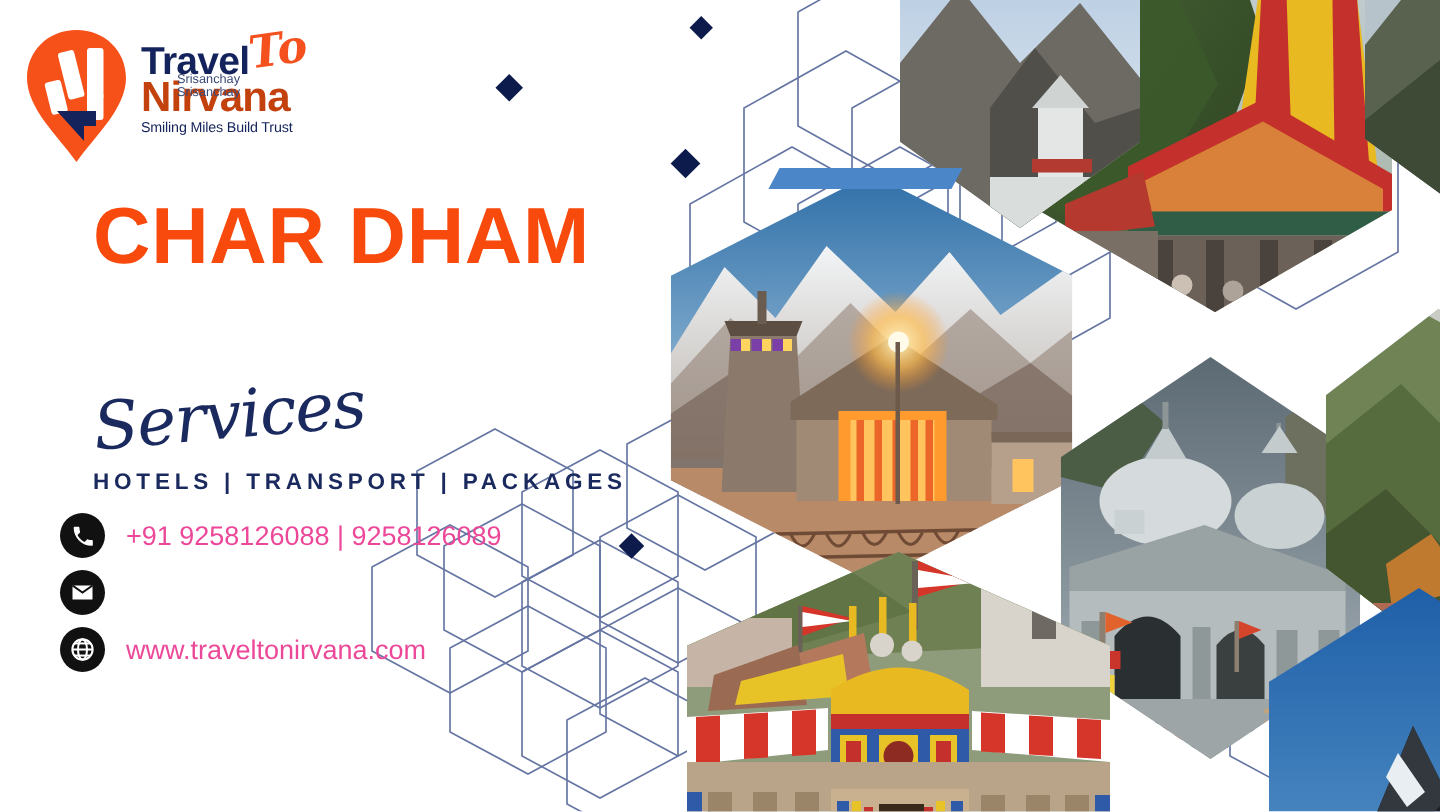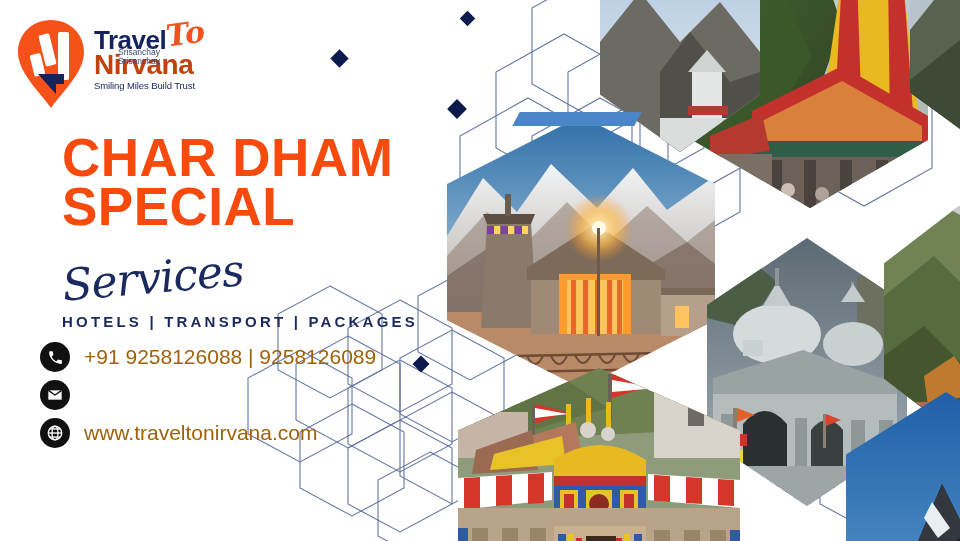--- a/index.html
+++ b/index.html
@@ -50,21 +50,21 @@
 
   
   #services-line{position:absolute;left:62px;top:313px;font-size:15px;color:#1b2a5e;
                  letter-spacing:3.2px;font-weight:700;}
 
   
   #contacts{position:absolute;left:40px;top:338px;width:400px;}
   .crow{display:flex;align-items:center;height:38px;}
   .cicon{width:30px;height:30px;border-radius:50%;background:#111111;
          display:flex;align-items:center;justify-content:center;flex:0 0 auto;}
-  .ctext{margin-left:14px;font-size:21px;color:#a16207;white-space:nowrap;}
+  .ctext{margin-left:14px;font-size:18px;color:#ec4899;white-space:nowrap;}
 
   
   .diamond{position:absolute;background:#0d1b4c;transform:rotate(45deg);}
 </style>
 </head>
 <body>
 
 <div id="banner">
 
   <svg class="honeycomb" width="960" height="541" viewBox="0 0 960 541">
@@ -456,21 +456,20 @@
       </div>
 
       <div class="lw-corp">
         <div>Srisanchay</div>
         <div>Srisanchay</div>
       </div>
     </div>
 
     <div id="headline">
       <div class="hl">CHAR DHAM</div>
-      <div class="hl">SPECIAL</div>
     </div>
 
     <div id="script-word">Services</div>
 
     <div id="services-line">HOTELS | TRANSPORT | PACKAGES</div>
 
     <div id="contacts">
 
       <div class="crow">
         <span class="cicon">

